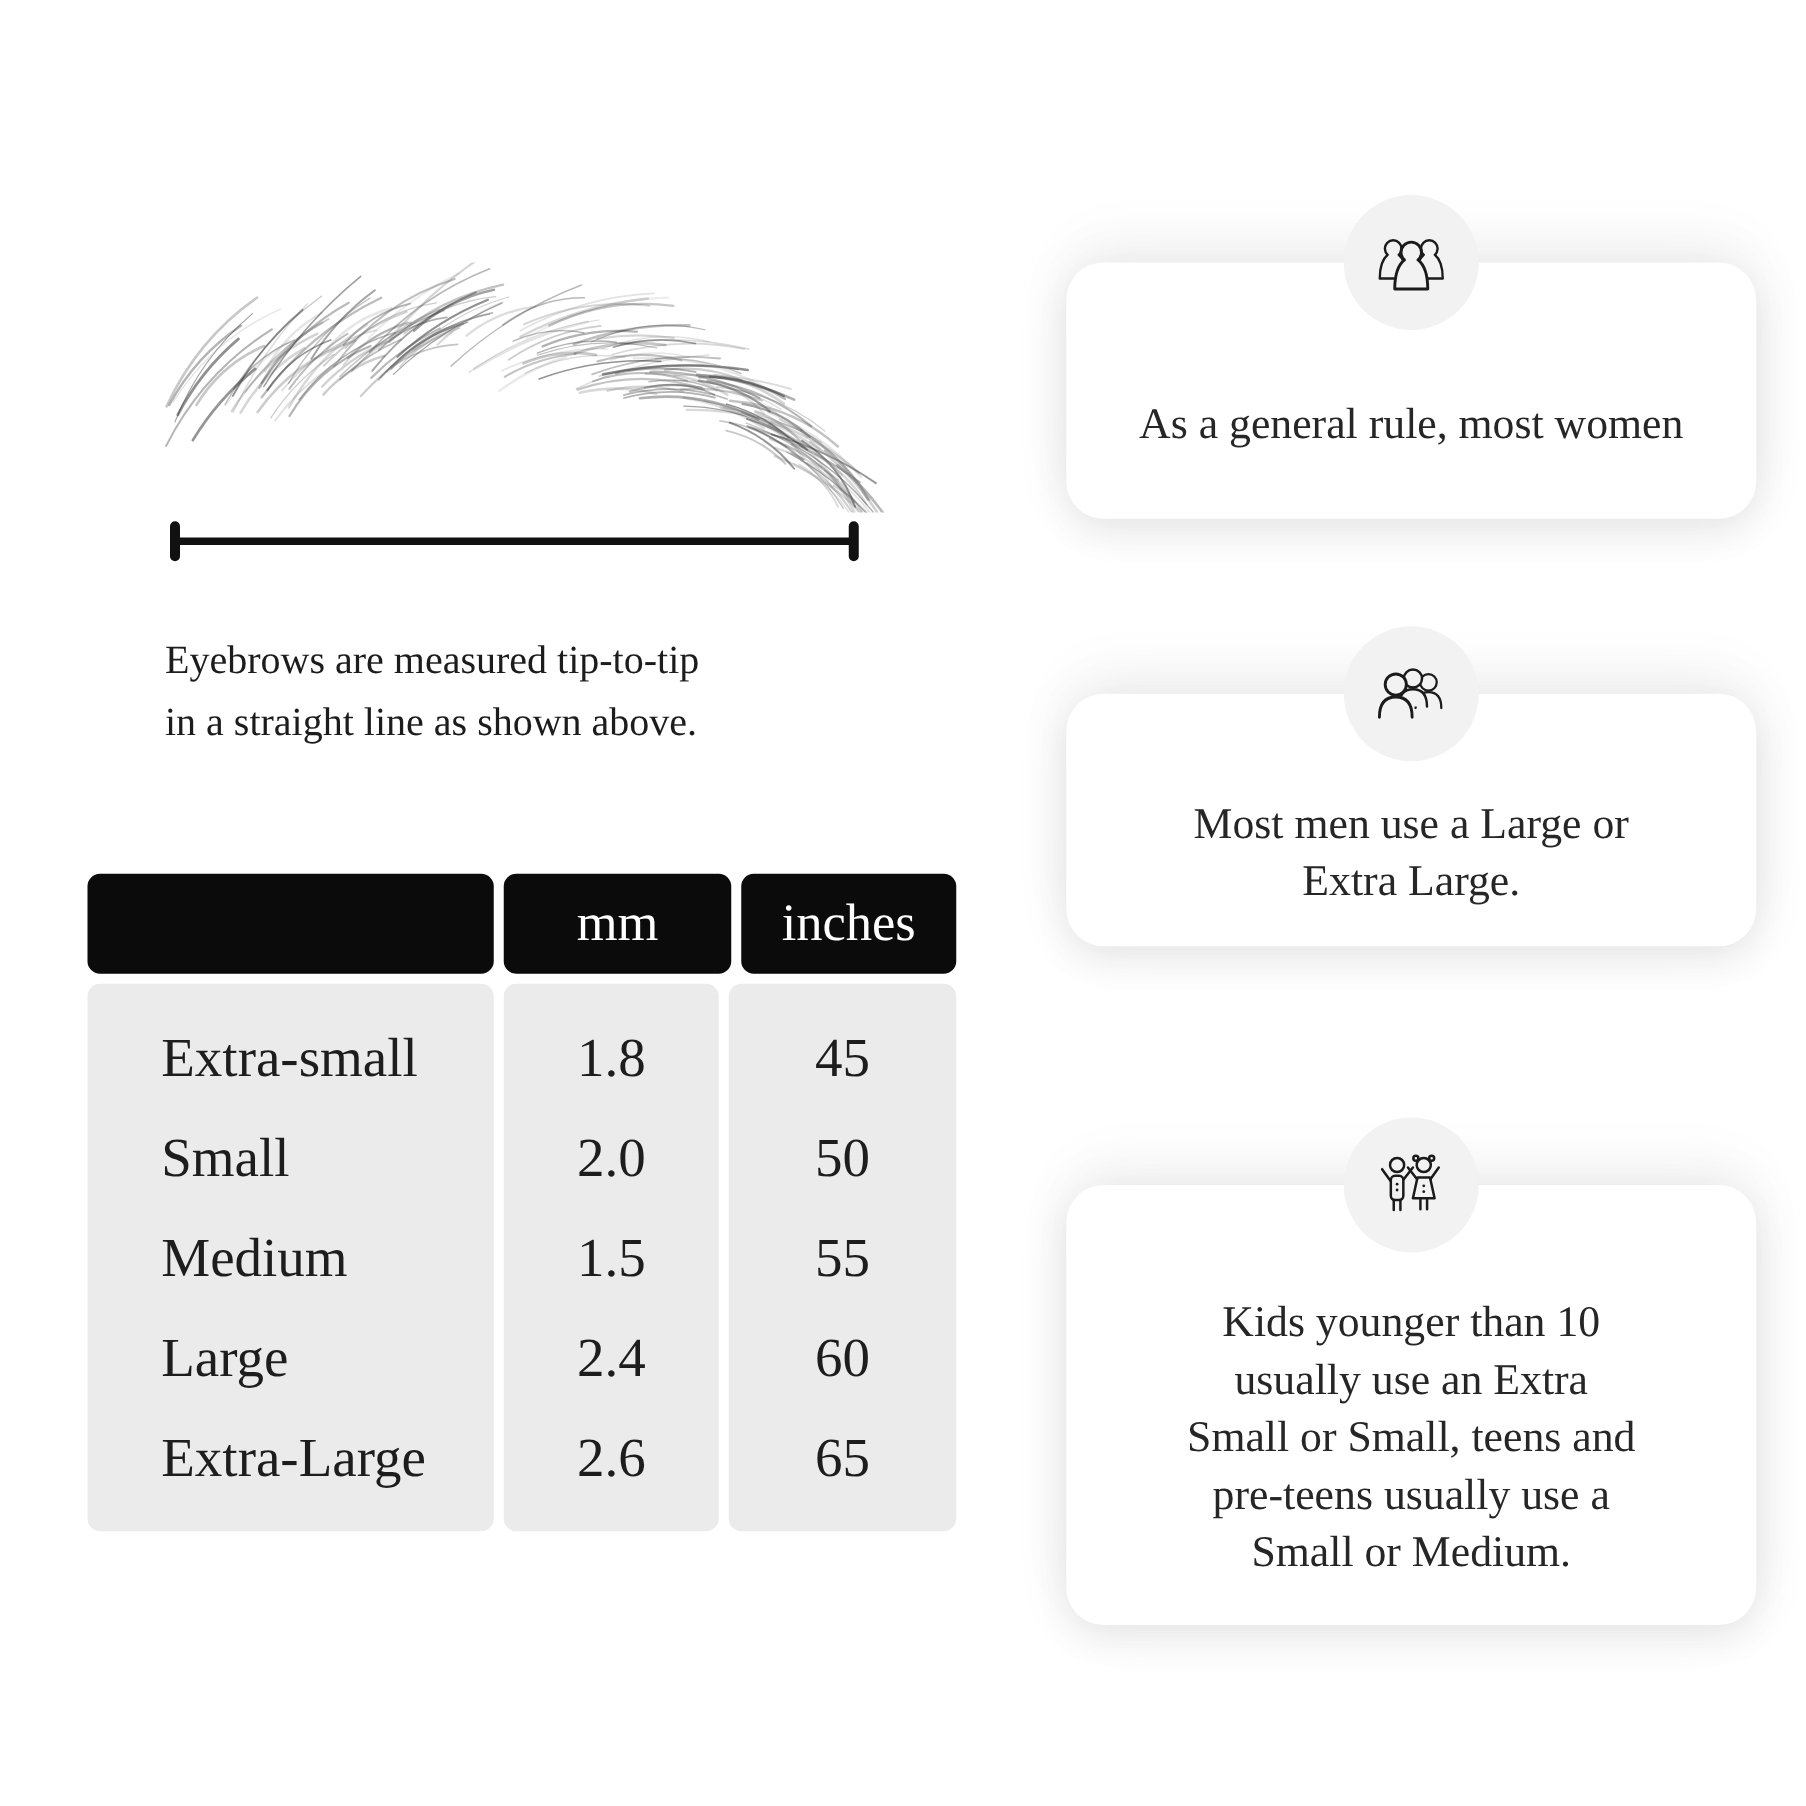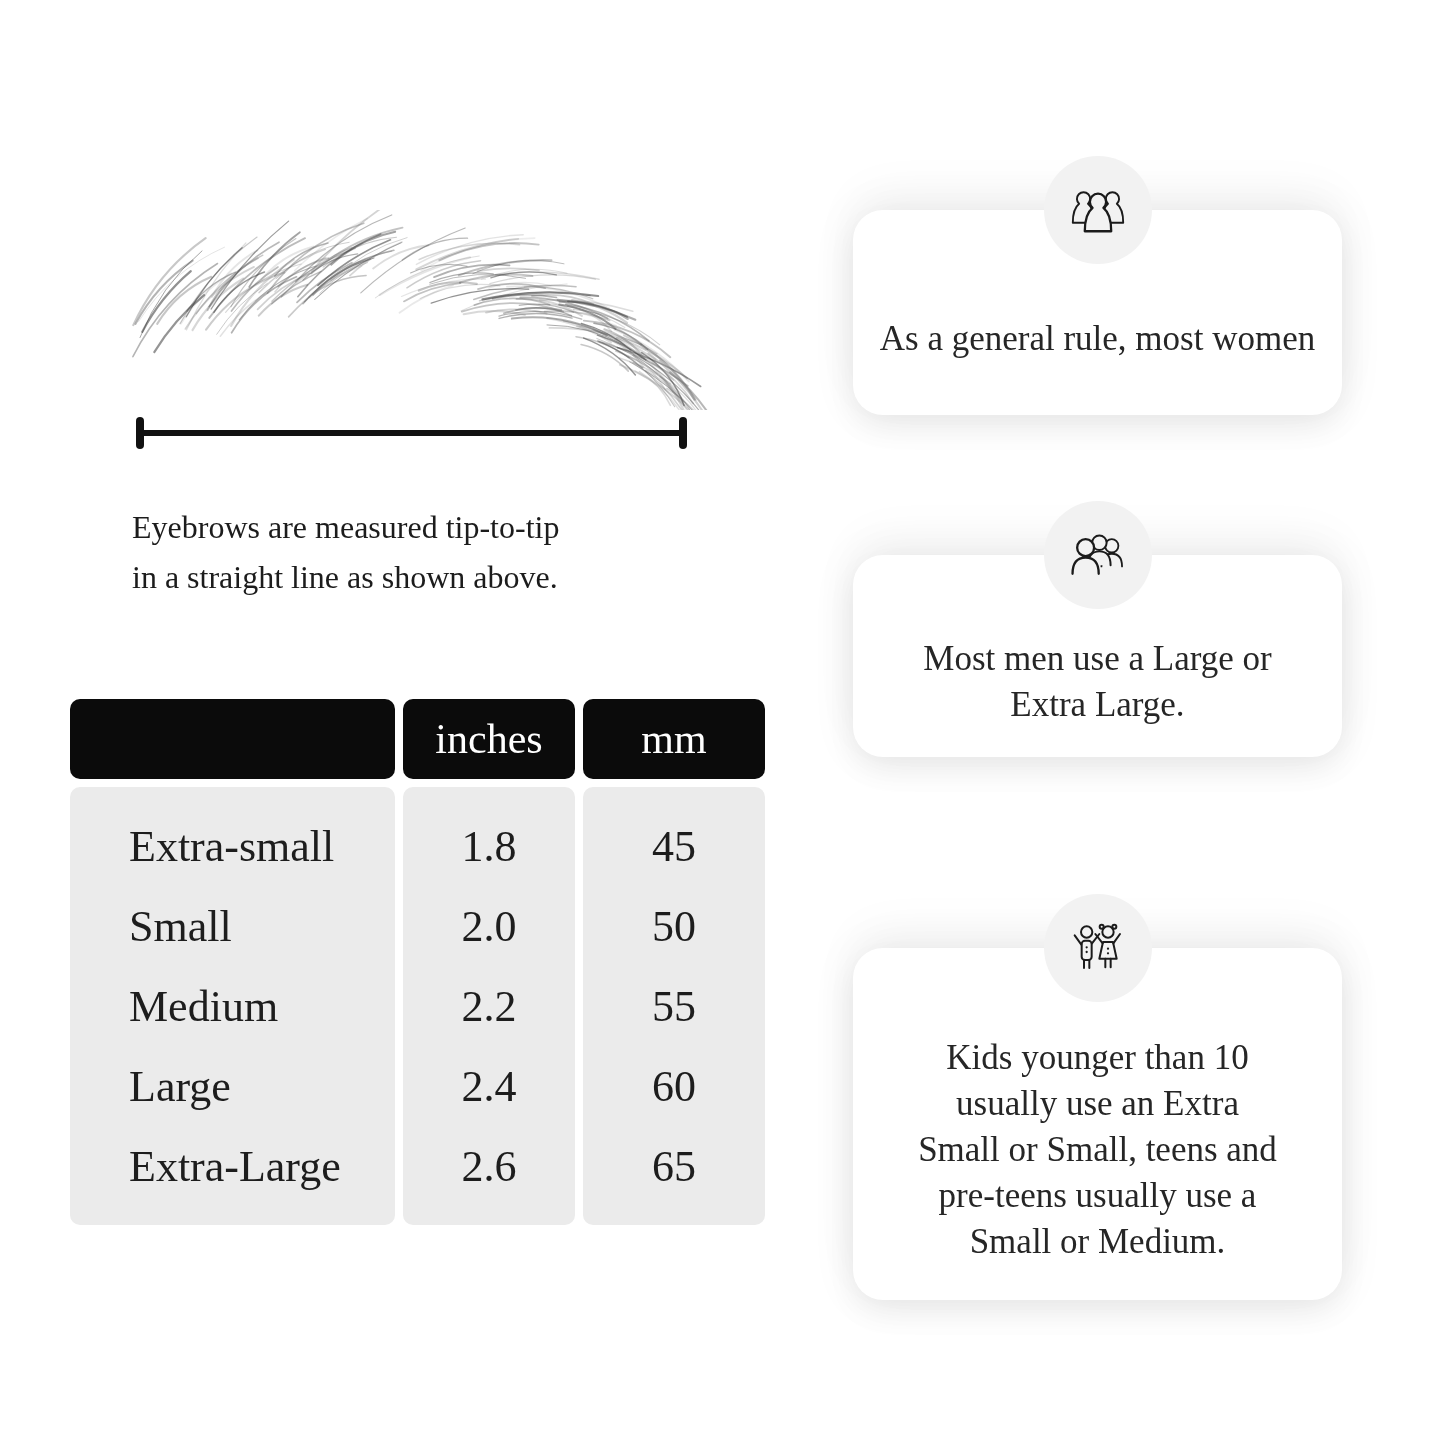--- a/index.html
+++ b/index.html
@@ -19,21 +19,21 @@
     display:flex;align-items:center;justify-content:center;font-size:42px;
   }
   .t-body{display:flex;gap:8px;margin-top:8px;}
   .t-col{height:438px;background:#ebebeb;border-radius:10px;box-sizing:border-box;
          padding:19px 4px;display:flex;flex-direction:column;}
   .w1{width:325px;} .w2{width:172px;} .w3{width:182px;}
   .t-col .cell{flex:1;display:flex;align-items:center;justify-content:center;font-size:44px;color:#1d1d1d;}
   .t-col.labels .cell{justify-content:flex-start;padding-left:55px;}
   
   .card{
-    position:absolute;left:853px;width:489px;background:#ffffff;border-radius:30px;
+    position:absolute;left:853px;width:552px;background:#ffffff;border-radius:30px;
     box-shadow:0 0 45px rgba(0,0,0,0.07),0 14px 30px rgba(0,0,0,0.05),0 -20px 50px rgba(0,0,0,0.035);
   }
   #card-women{top:210px;height:205px;}
   #card-men{top:555px;height:202px;}
   #card-kids{top:948px;height:352px;}
   .icon-circle{
     position:absolute;left:50%;top:-54px;margin-left:-54px;width:108px;height:108px;
     border-radius:50%;background:#f2f2f2;display:flex;align-items:center;justify-content:center;
   }
   .card-text{
@@ -236,35 +236,35 @@
   </svg>
 
   <div class="caption">
     <div>Eyebrows are measured tip-to-tip</div>
     <div>in a straight line as shown above.</div>
   </div>
 
   <div class="size-table">
     <div class="t-head">
       <div class="hcell w1"></div>
+      <div class="hcell w3">mm</div>
       <div class="hcell w2">inches</div>
-      <div class="hcell w3">mm</div>
     </div>
     <div class="t-body">
       <div class="t-col labels w1">
           <div class="cell">Extra-small</div>
           <div class="cell">Small</div>
           <div class="cell">Medium</div>
           <div class="cell">Large</div>
           <div class="cell">Extra-Large</div>
         </div>
       <div class="t-col w2">
           <div class="cell">1.8</div>
           <div class="cell">2.0</div>
-          <div class="cell">2.2</div>
+          <div class="cell">1.5</div>
           <div class="cell">2.4</div>
           <div class="cell">2.6</div>
         </div>
       <div class="t-col w3">
           <div class="cell">45</div>
           <div class="cell">50</div>
           <div class="cell">55</div>
           <div class="cell">60</div>
           <div class="cell">65</div>
         </div>

